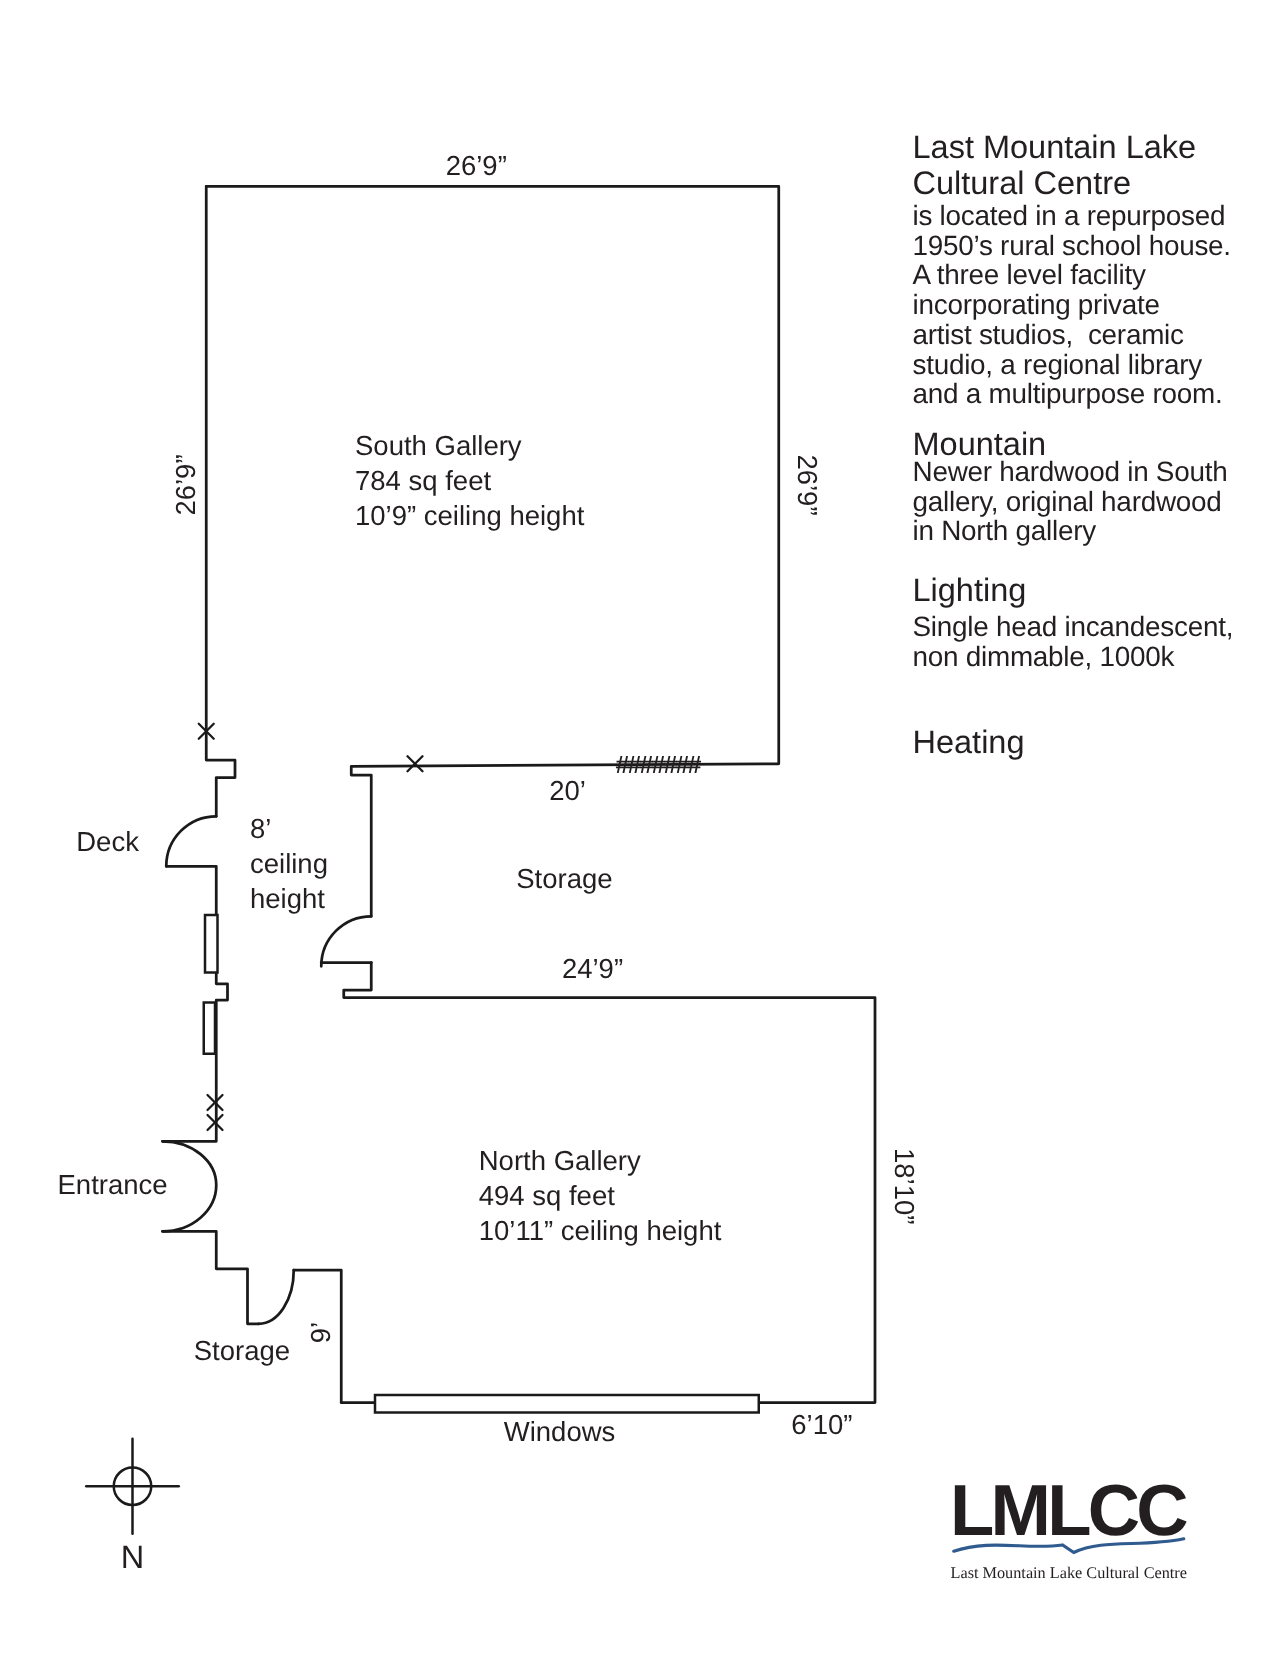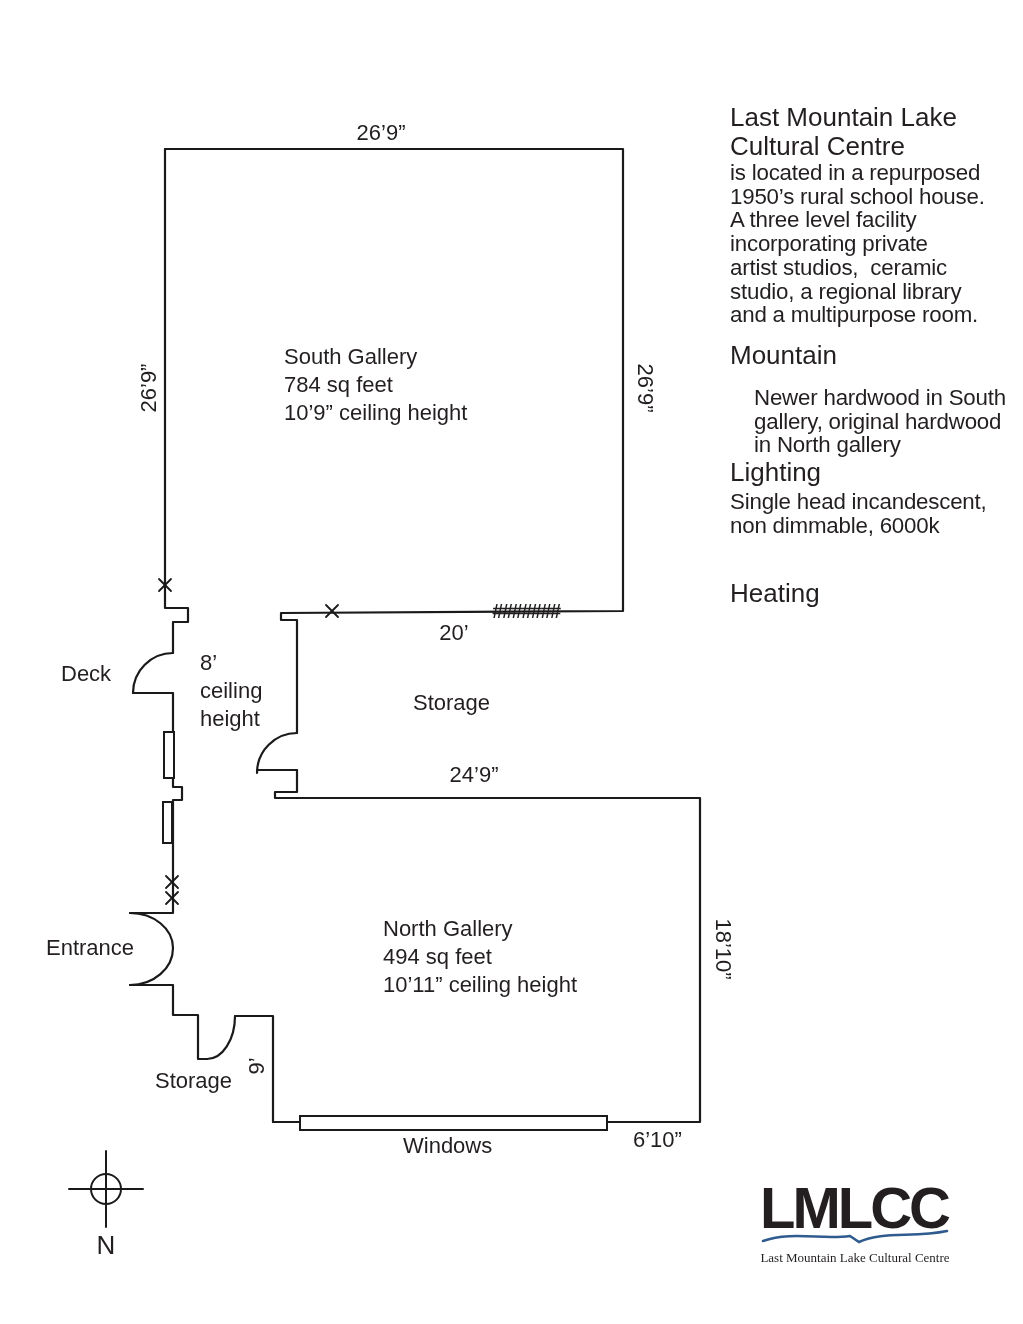--- a/index.html
+++ b/index.html
@@ -120,24 +120,24 @@
 
   <div class="info-block info-body" style="top:161px;">is located in a repurposed
 1950’s rural school house.
 A three level facility
 incorporating private
 artist studios,  ceramic
 studio, a regional library
 and a multipurpose room.</div>
 
   <div class="info-block info-heading" style="top:341px;">Mountain</div>
-  <div class="info-block info-body" style="top:386px;margin-left:24px;">Newer hardwood in South
+  <div class="info-block info-body" style="top:366px;">Newer hardwood in South
 gallery, original hardwood
 in North gallery</div>
 
   <div class="info-block info-heading" style="top:458px;">Lighting</div>
   <div class="info-block info-body" style="top:490px;">Single head incandescent,
-non dimmable, 6000k</div>
+non dimmable, 1000k</div>
 
   <div class="info-block info-heading" style="top:551px;margin-top:28px;">Heating</div>
 
 
 </div>
 
 </body></html>

